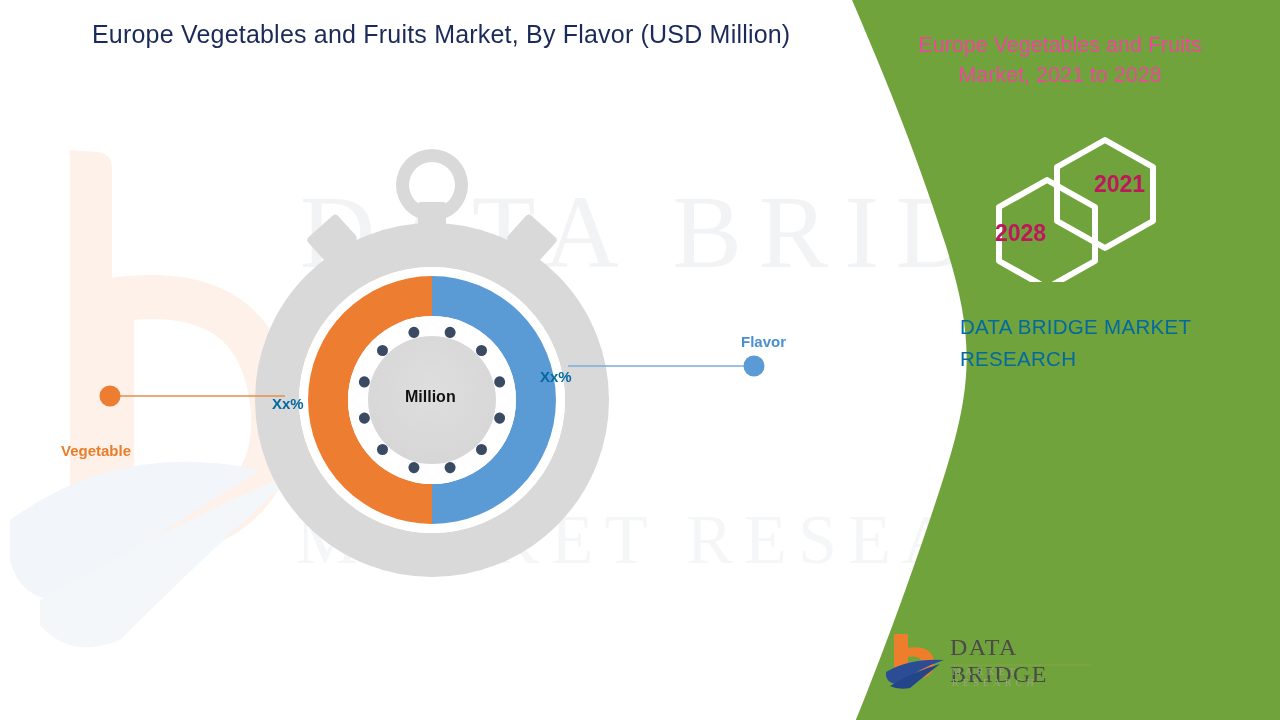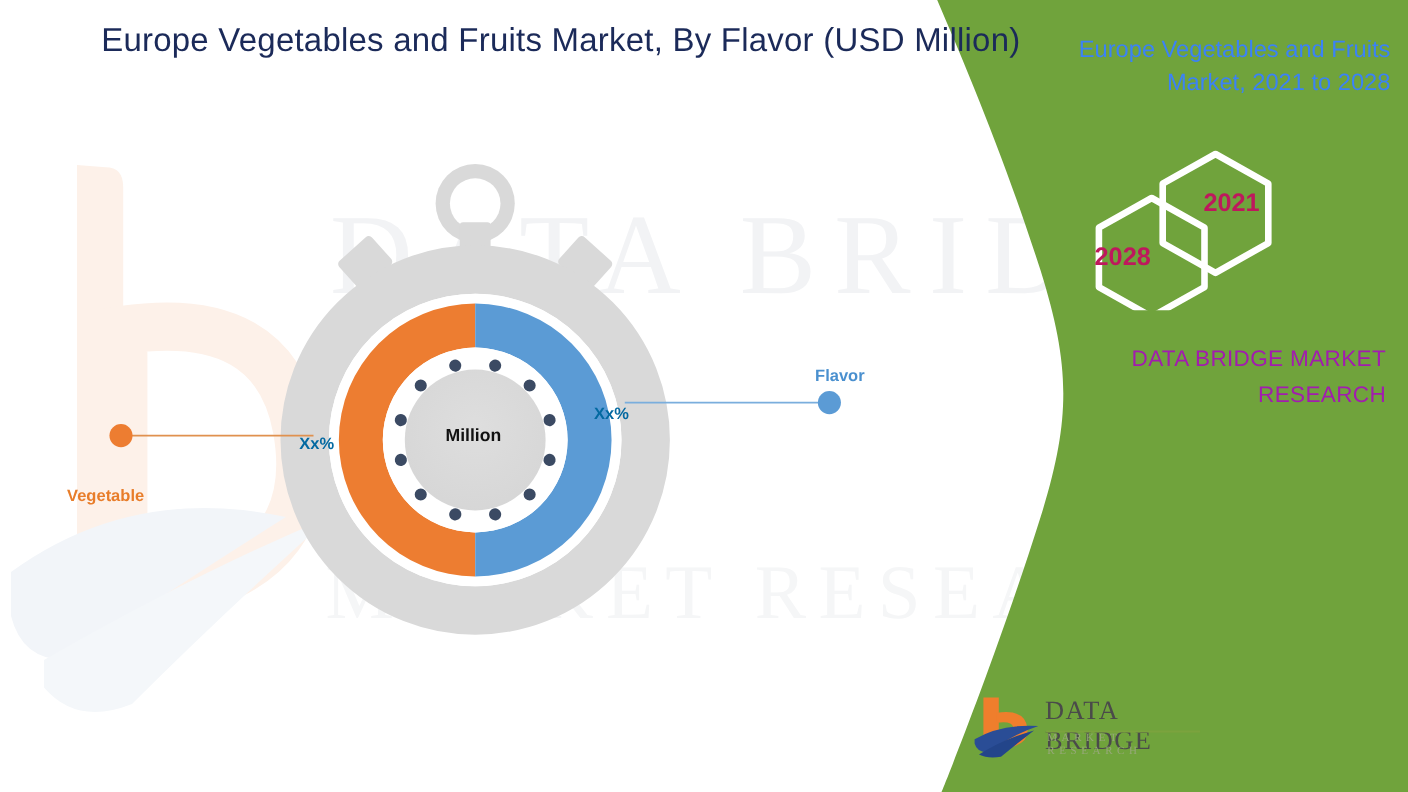--- a/index.html
+++ b/index.html
@@ -27,34 +27,34 @@
   .wm-market{left:296px;top:500px;font-size:70px;color:#f5f6f7;}
 
   
   .green-panel{
     position:absolute;left:0;top:0;width:1280px;height:720px;
   }
 
   
   .main-title{
     position:absolute;left:92px;top:20px;
-    font-size:30px;color:#1b2a59;font-weight:400;
+    font-size:25px;color:#1b2a59;font-weight:400;
     letter-spacing:.2px;
     font-family:"Liberation Sans", sans-serif;
   }
 
   
   .panel-title{
-    position:absolute;left:928px;top:30px;width:336px;
-    text-align:right;color:#3b82f6;font-size:21.5px;line-height:30px;
+    position:absolute;left:892px;top:30px;width:336px;
+    text-align:center;color:#ec4899;font-size:21.5px;line-height:30px;
     font-weight:400;
   }
   .panel-brand{
     position:absolute;left:960px;top:311px;width:300px;
-    text-align:right;color:#a21caf;font-size:20.5px;line-height:32px;
+    text-align:left;color:#0369a1;font-size:20.5px;line-height:32px;
     font-weight:400;letter-spacing:.3px;
   }
   .hex-year{
     position:absolute;color:#be185d;font-size:23px;font-weight:700;
   }
   .hex-2021{left:1094px;top:171px;}
   .hex-2028{left:995px;top:220px;}
 
   
   .lbl{position:absolute;font-weight:bold;}

